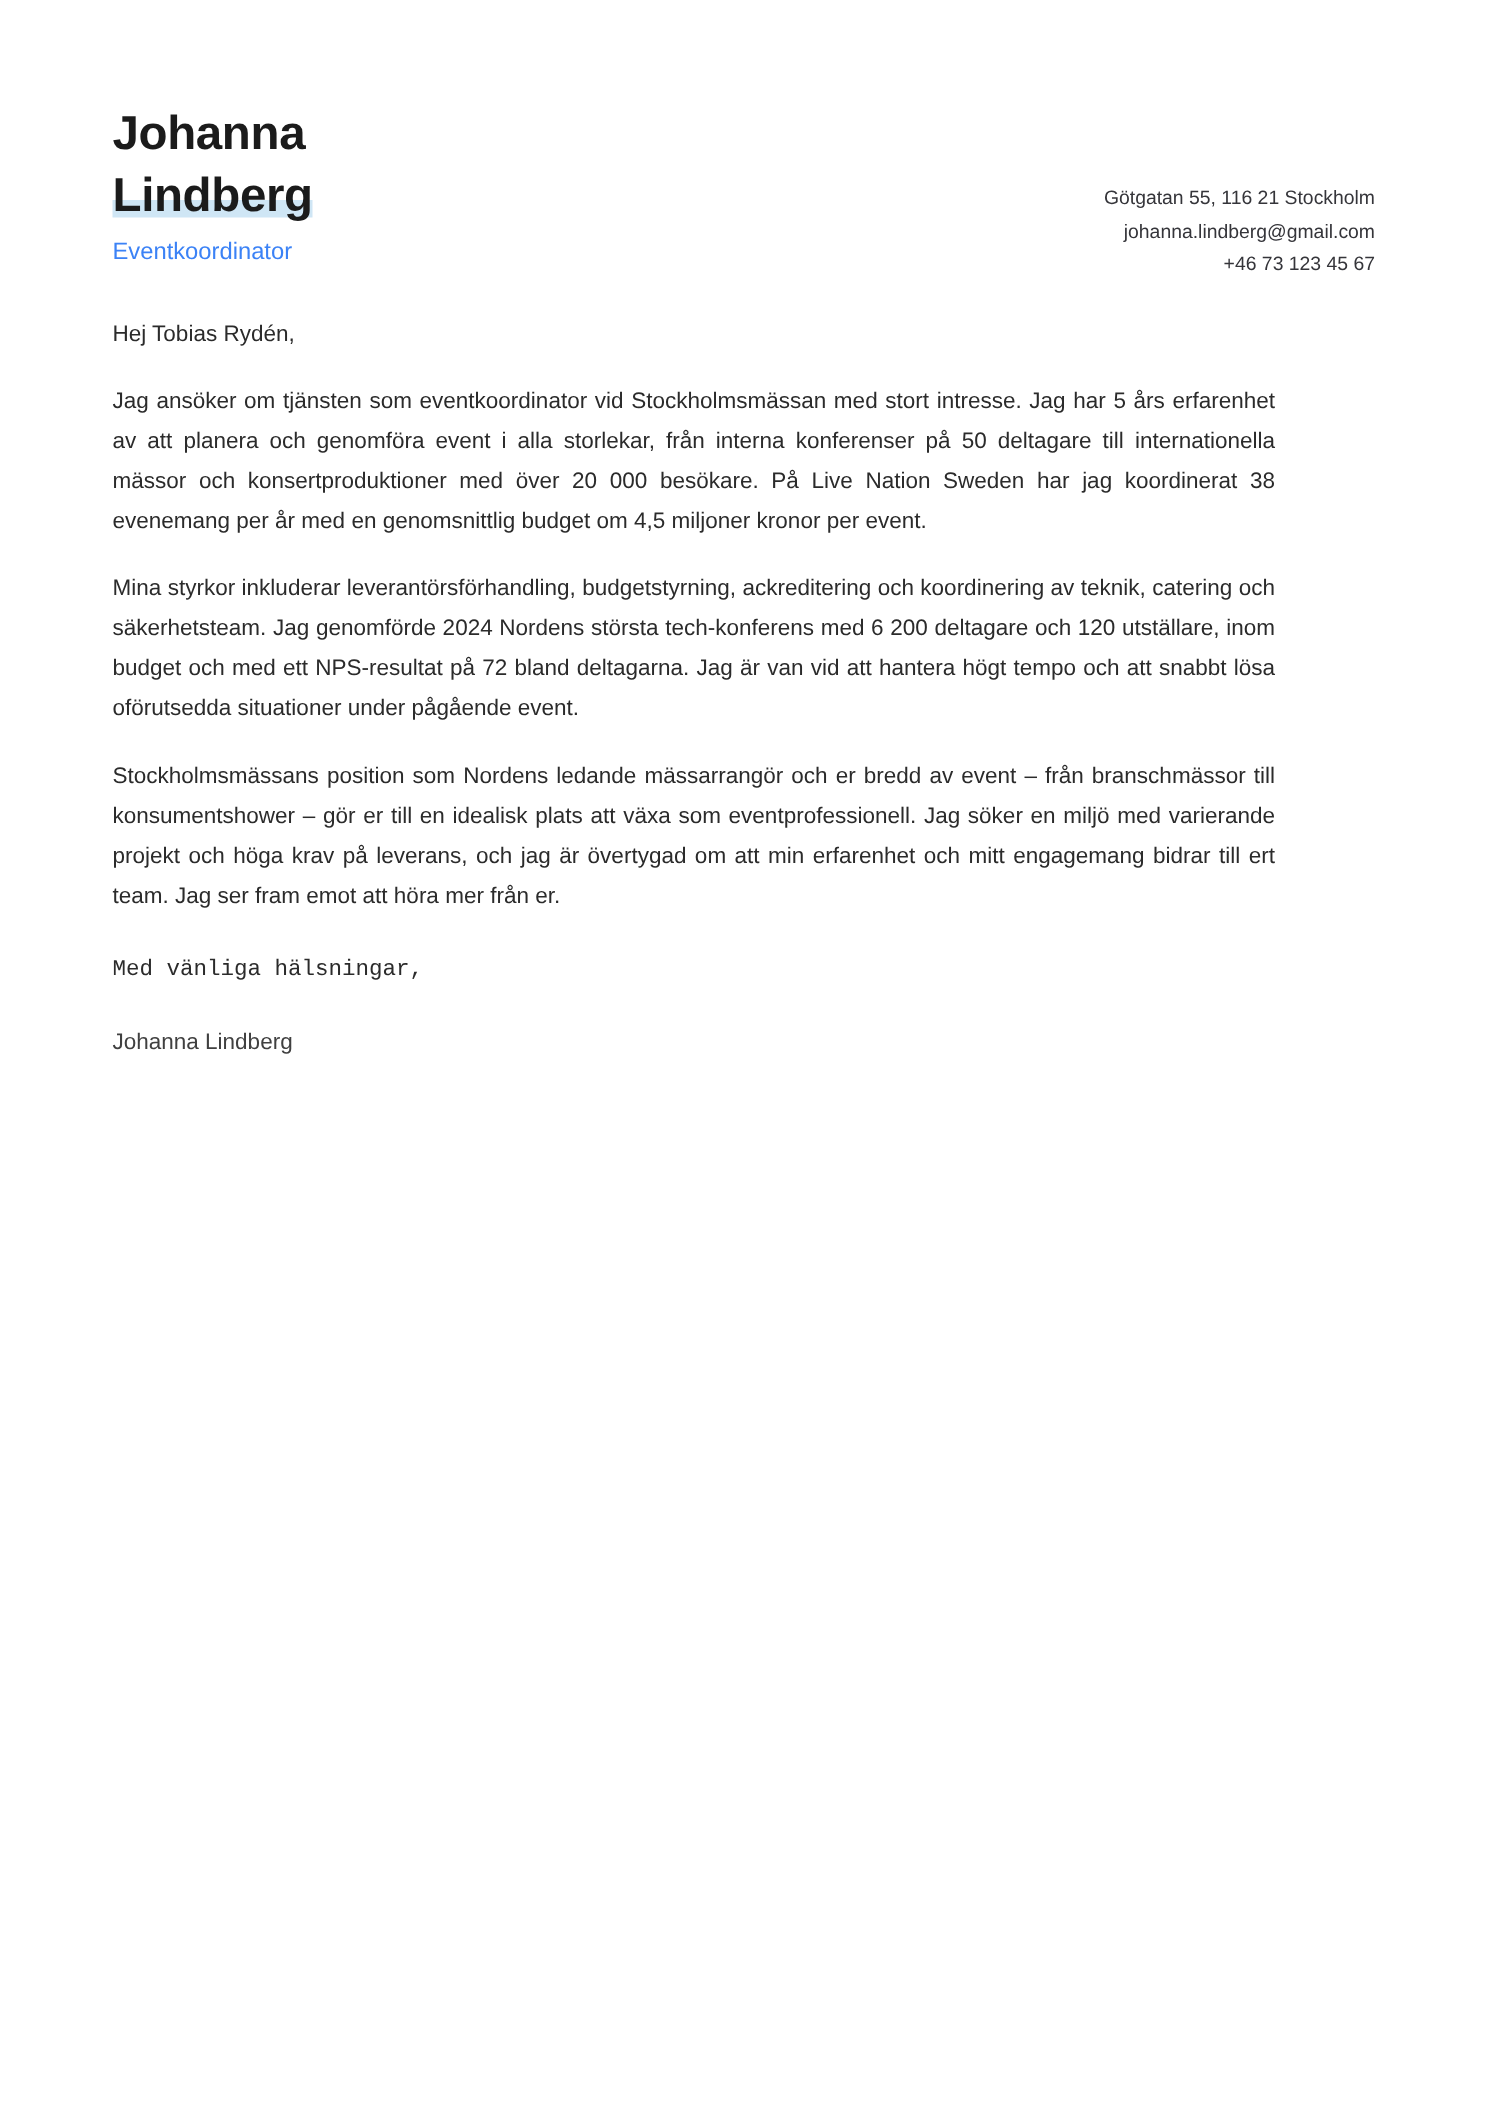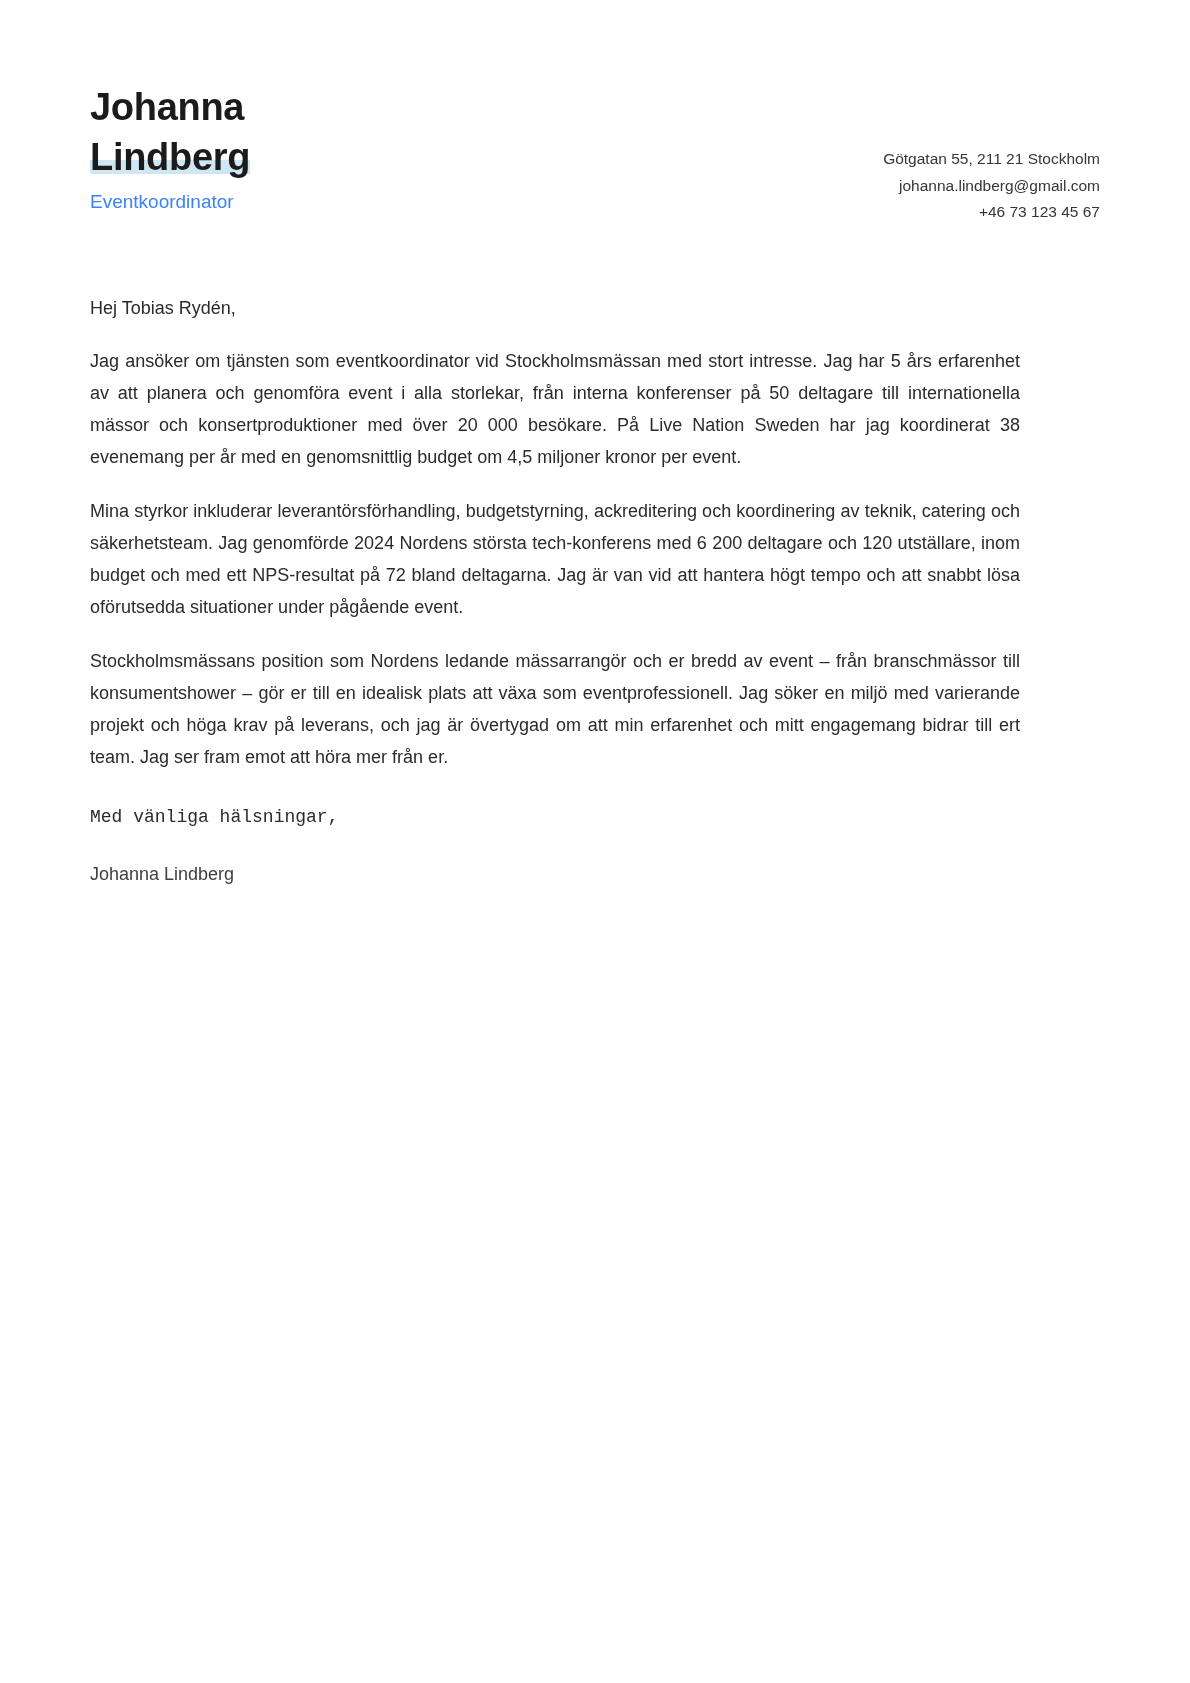--- a/index.html
+++ b/index.html
@@ -112,21 +112,21 @@
 
   .recipient-company {
     font-size: 16.5px;
     color: #2f2f2f;
     line-height: 1.6;
     margin-top: 4px;
   }
 
   
   .body {
-    margin-top: 69px;
+    margin-top: 28px;
     width: 930px;
   }
 
   .salutation {
     font-size: 18px;
     color: #2b2b2b;
     line-height: 1.55;
     margin-bottom: 22px;
   }
 
@@ -161,21 +161,21 @@
 
   <div class="header">
 
     <div class="identity">
       <div class="name-line">Johanna</div>
       <div class="name-line second"><span class="hl">Lindberg</span></div>
       <div class="job-title">Eventkoordinator</div>
     </div>
 
     <div class="contact">
-      <div>Götgatan 55, 211 21 Stockholm</div>
+      <div>Götgatan 55, 116 21 Stockholm</div>
       <div>johanna.lindberg@gmail.com</div>
       <div>+46 73 123 45 67</div>
     </div>
 
   </div>
 
 
   <div class="body">
     <div class="salutation">Hej Tobias Rydén,</div>
     <p class="para">Jag ansöker om tjänsten som eventkoordinator vid Stockholmsmässan med stort intresse. Jag har 5 års erfarenhet av att planera och genomföra event i alla storlekar, från interna konferenser på 50 deltagare till internationella mässor och konsertproduktioner med över 20 000 besökare. På Live Nation Sweden har jag koordinerat 38 evenemang per år med en genomsnittlig budget om 4,5 miljoner kronor per event.</p>

